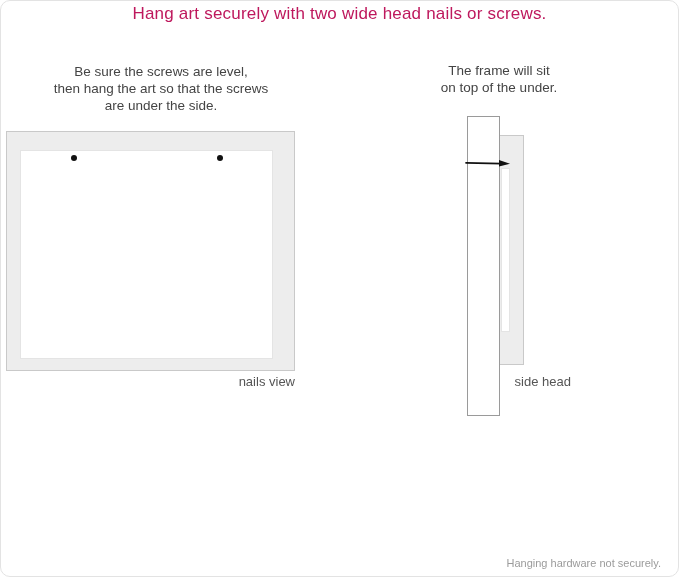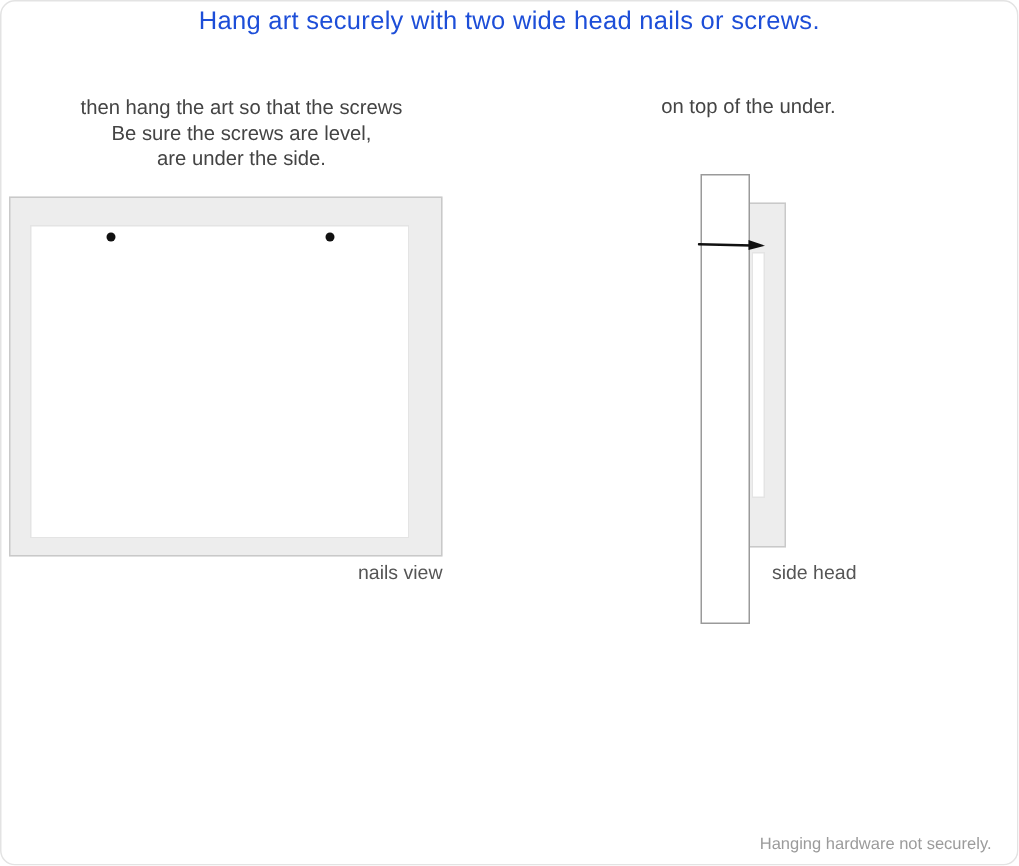--- a/index.html
+++ b/index.html
@@ -9,21 +9,21 @@
     width:679px;height:577px;
     background:#ffffff;
     border:1px solid #e3e3e3;
     border-radius:10px;
     box-sizing:border-box;
     overflow:hidden;
   }
   .title{
     position:absolute;top:3px;left:0;width:100%;
     text-align:center;
-    font-size:17px;font-weight:400;color:#1d4ed8;
+    font-size:17px;font-weight:400;color:#be185d;
     letter-spacing:0.2px;
   }
   .instr{
     position:absolute;
     text-align:center;
     font-size:13.5px;color:#444;
     line-height:17px;
   }
   .instr-front{left:18px;top:62px;width:284px;}
   .instr-side{left:400px;top:61px;width:196px;}
@@ -89,34 +89,35 @@
   }
 </style>
 </head>
 <body>
 
 <div class="page">
 
   <div class="title">Hang art securely with two wide head nails or screws.</div>
 
   <div class="instr instr-front">
+    <div>Be sure the screws are level,</div>
     <div>then hang the art so that the screws</div>
-    <div>Be sure the screws are level,</div>
     <div>are under the side.</div>
   </div>
 
   <div class="frame-front">
     <div class="frame-mat"></div>
     <div class="screw-dot left"></div>
     <div class="screw-dot right"></div>
   </div>
 
   <div class="view-label label-front">nails view</div>
 
   <div class="instr instr-side">
+    <div>The frame will sit</div>
     <div>on top of the under.</div>
   </div>
 
   <div class="frame-side-profile">
     <div class="side-mat-strip"></div>
   </div>
 
   <div class="wall-strip"></div>
 
   <svg class="nail" viewBox="0 0 48 13" xmlns="http://www.w3.org/2000/svg">

